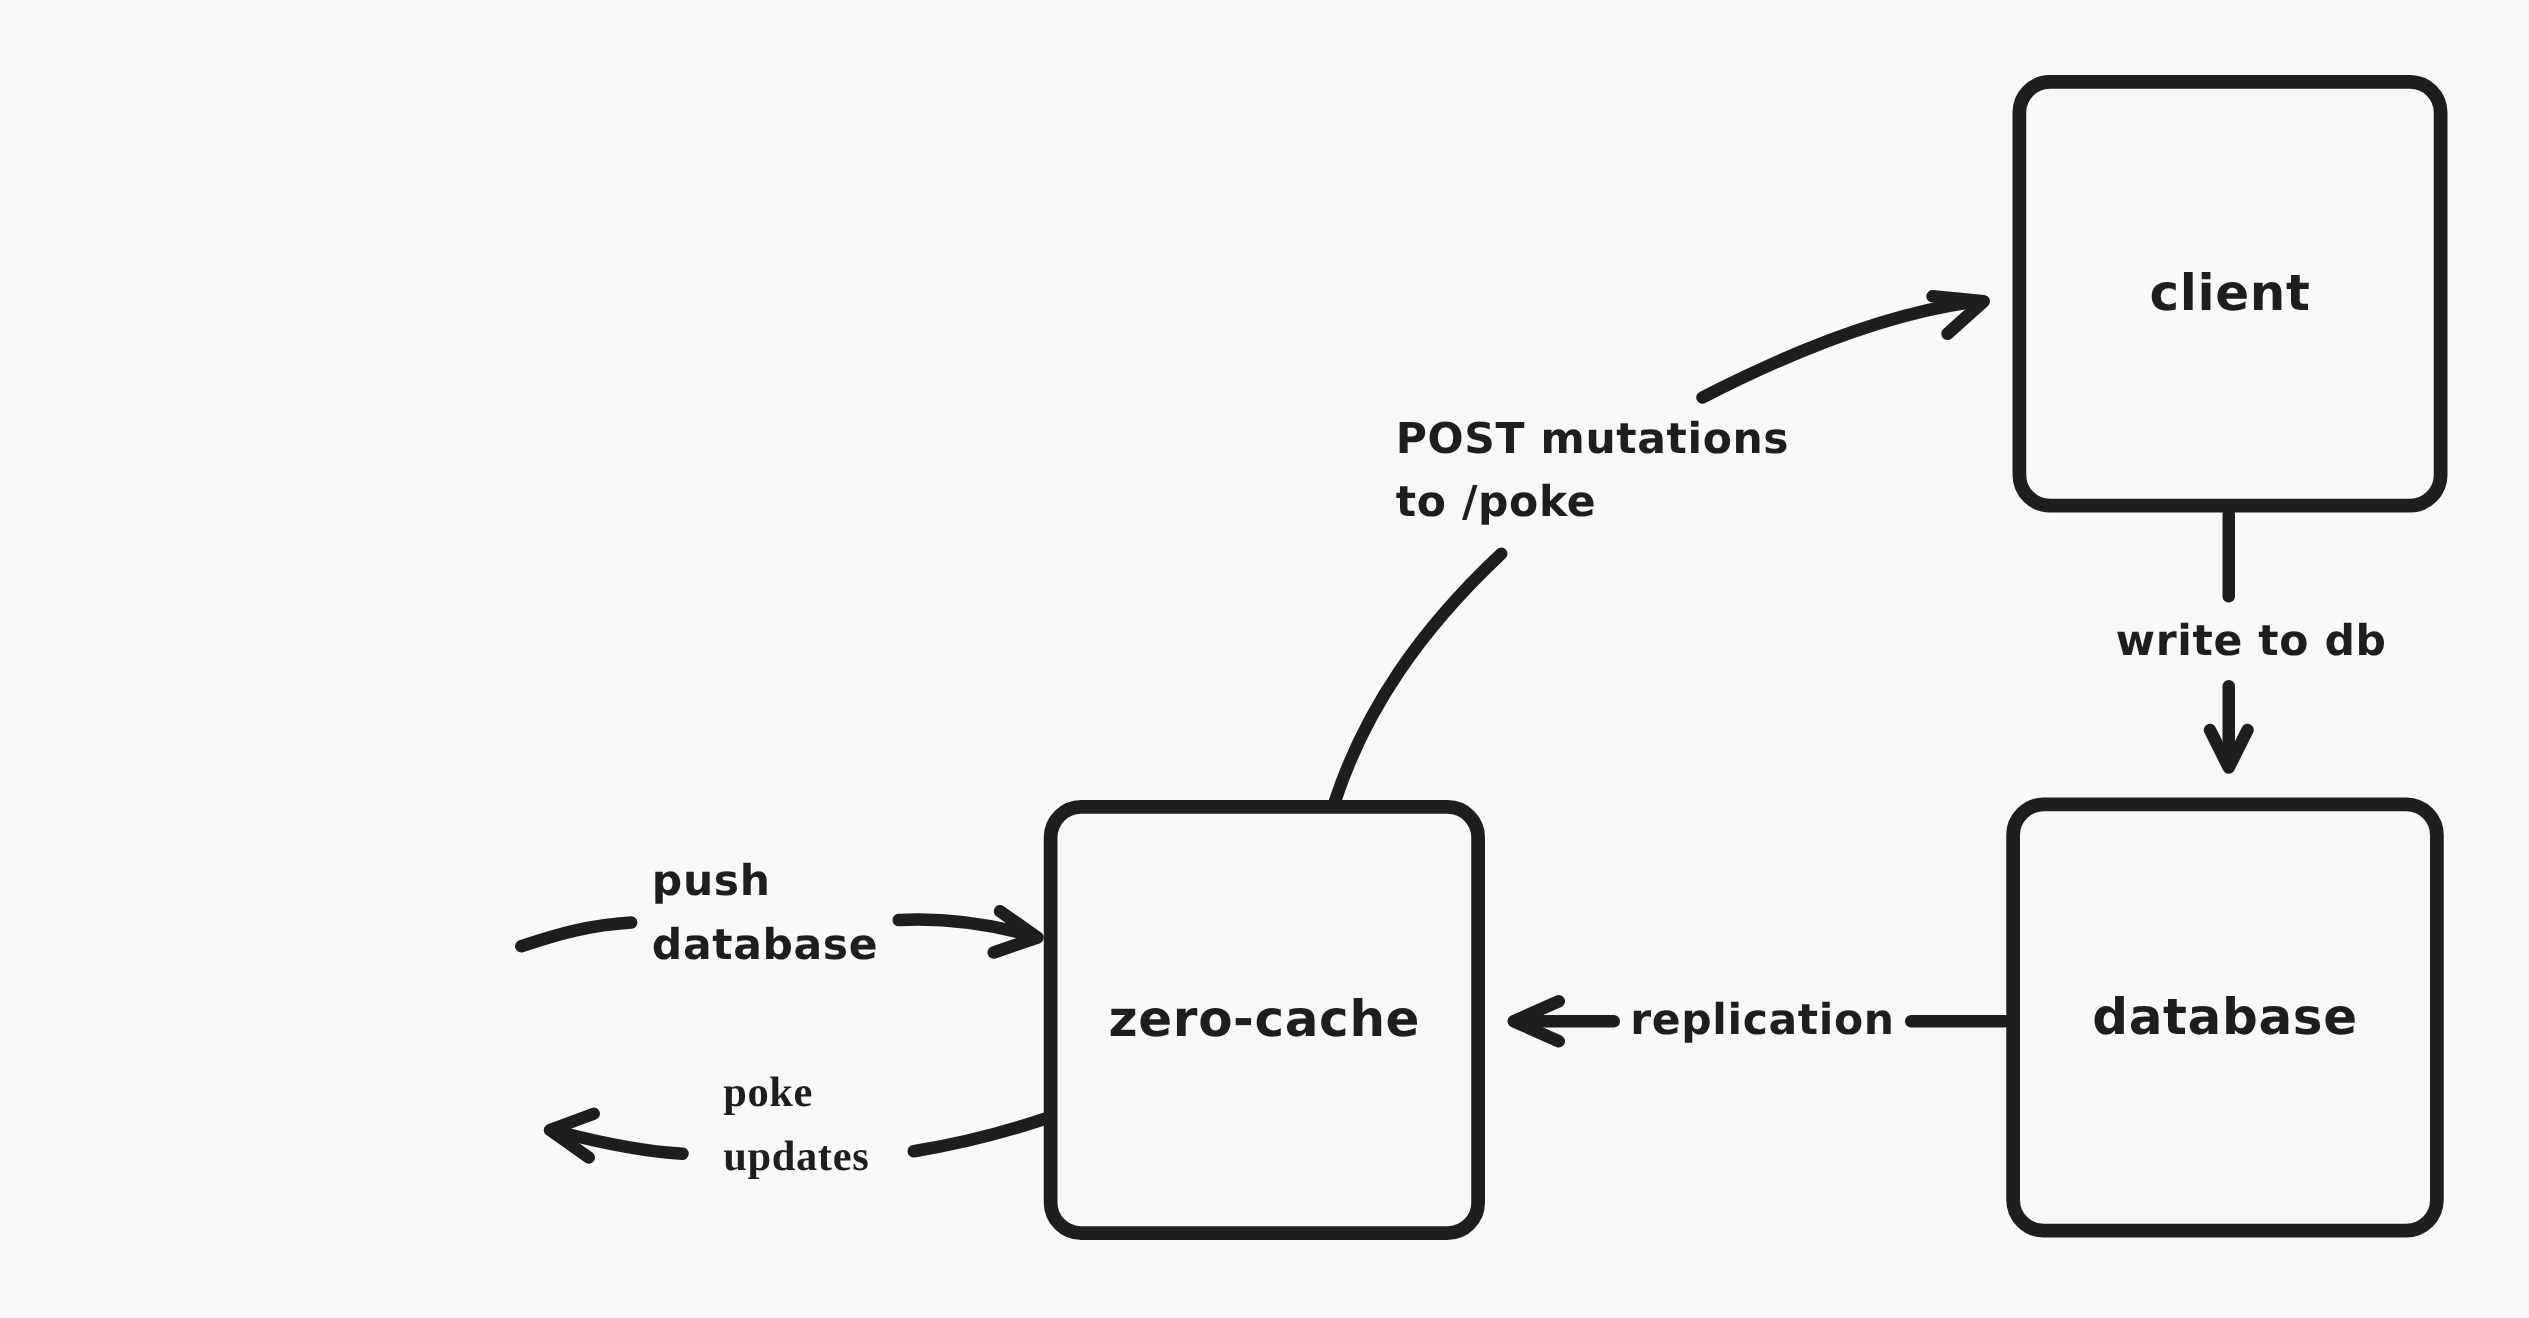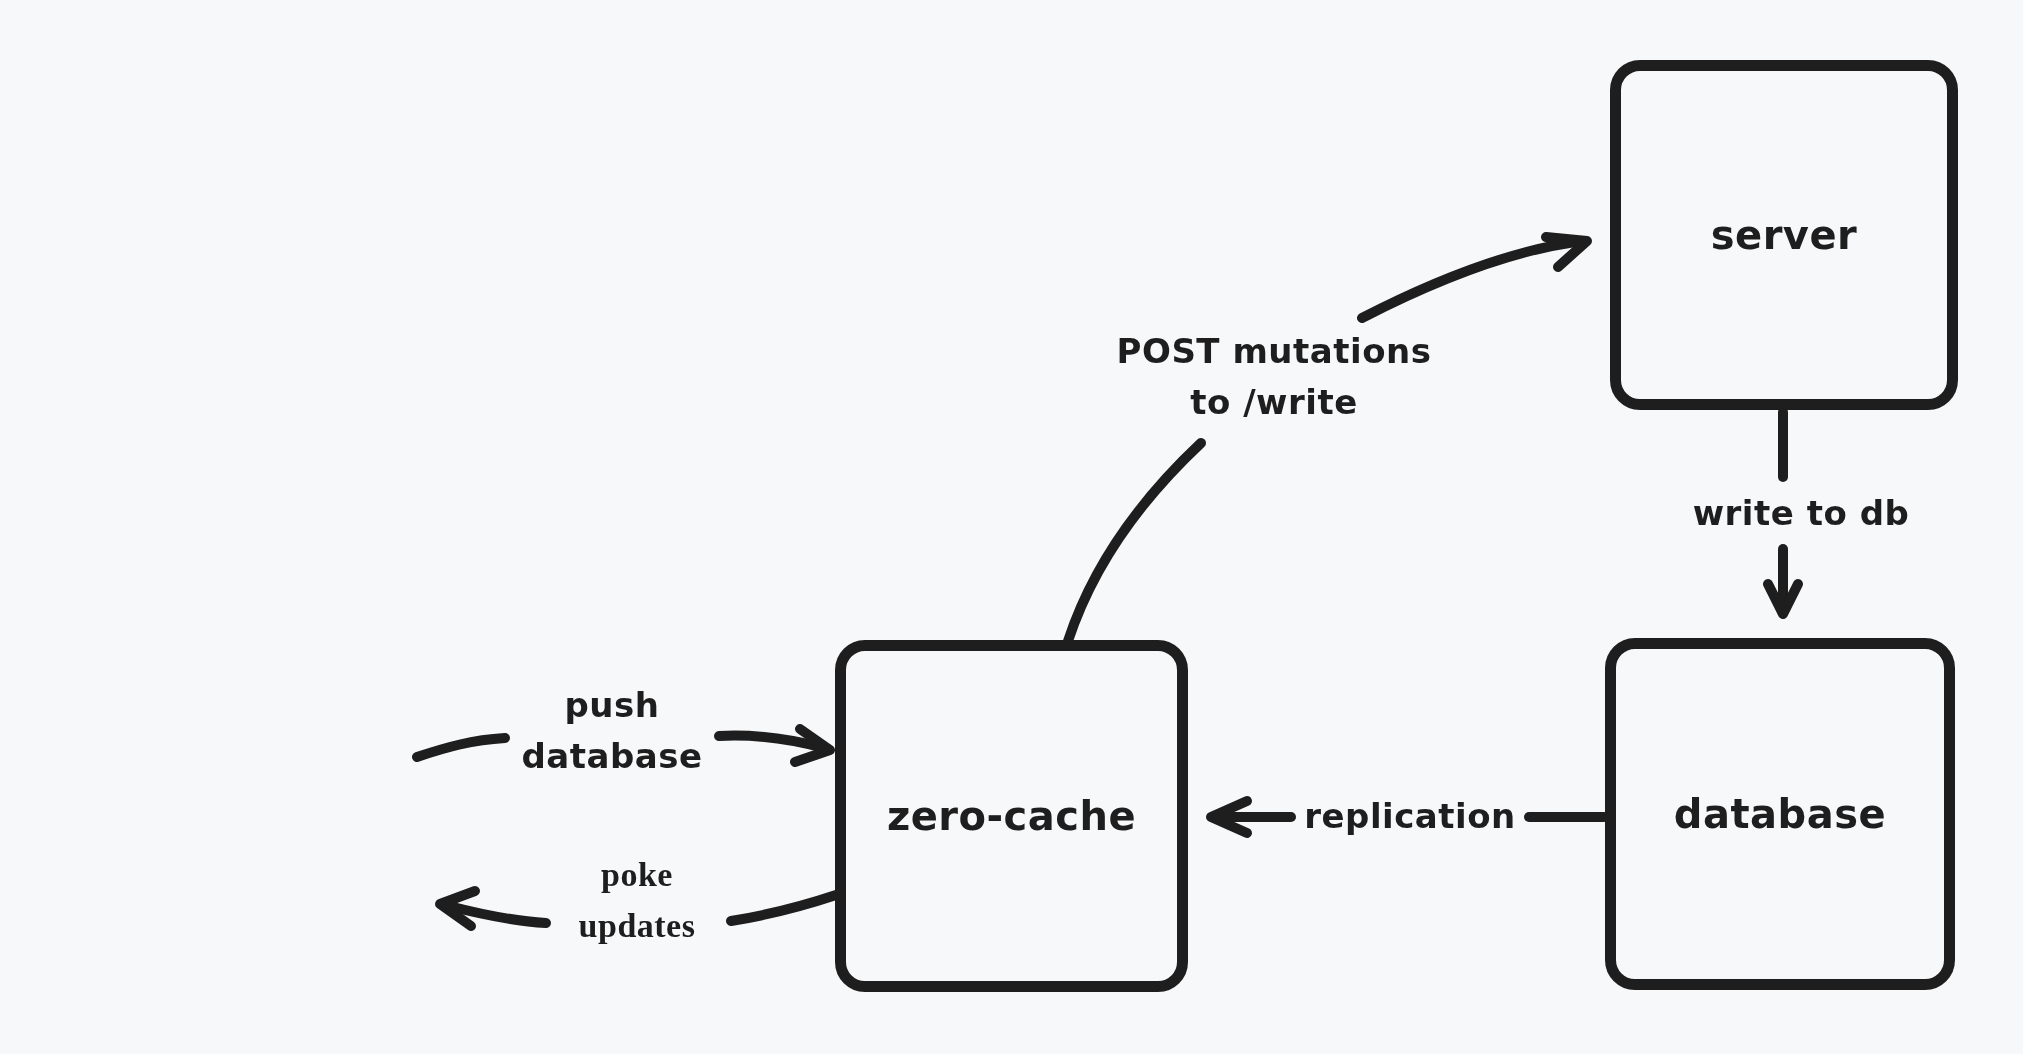--- a/index.html
+++ b/index.html
@@ -38,21 +38,21 @@
   }
   #node-client     { left: 63px;   top: 637px; width: 353px; height: 353px; }
   #node-zero-cache { left: 835px;  top: 640px; width: 353px; height: 352px; }
   #node-server     { left: 1610px; top: 60px;  width: 348px; height: 350px; }
   #node-database   { left: 1605px; top: 638px; width: 350px; height: 352px; }
 
   
   .edge-label {
     position: absolute;
     transform: translateX(-50%);
-    text-align: center;
+    text-align: left;
     font-size: 34px;
     font-weight: 700;
     line-height: 51px;
     letter-spacing: 0.5px;
     white-space: nowrap;
   }
   .edge-label span { display: block; }
   #label-push        { left: 612px;  top: 680px; }
   #label-poke        { left: 637px;  top: 849px; font-family: Liberation Serif, serif; }
   #label-post        { left: 1274px; top: 326px; }
@@ -112,40 +112,40 @@
       <path d="M 1247 801 L 1211 817 L 1247 833"></path>
     </g>
   </svg>
 
 
   <div class="node" id="node-zero-cache">
     <span class="node-label">zero-cache</span>
   </div>
 
   <div class="node" id="node-server">
-    <span class="node-label">server</span>
+    <span class="node-label">client</span>
   </div>
 
   <div class="node" id="node-database">
     <span class="node-label">database</span>
   </div>
 
   <div class="edge-label" id="label-push">
     <span>push</span>
     <span>database</span>
   </div>
 
   <div class="edge-label" id="label-poke">
     <span>poke</span>
     <span>updates</span>
   </div>
 
   <div class="edge-label" id="label-post">
     <span>POST mutations</span>
-    <span>to /write</span>
+    <span>to /poke</span>
   </div>
 
   <div class="edge-label" id="label-write">
     <span>write to db</span>
   </div>
 
   <div class="edge-label" id="label-replication">
     <span>replication</span>
   </div>
 

